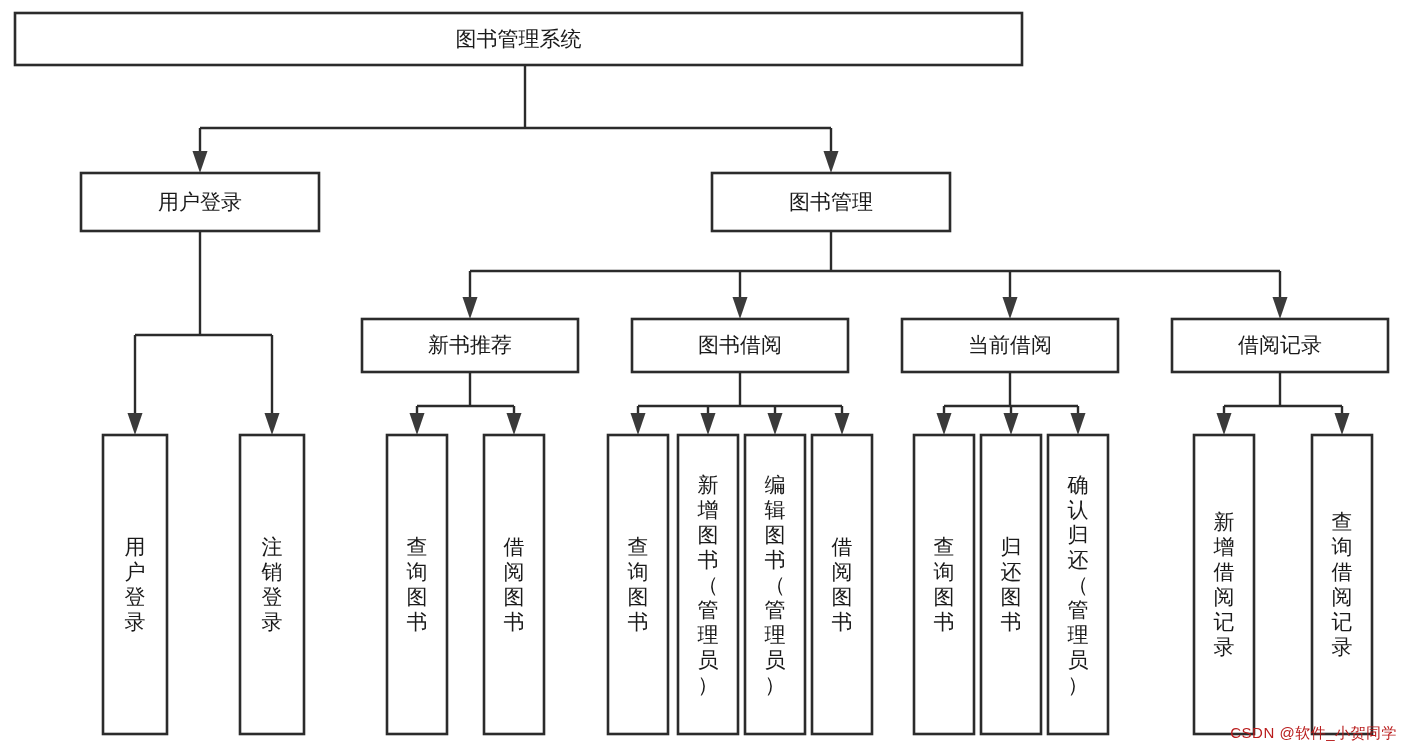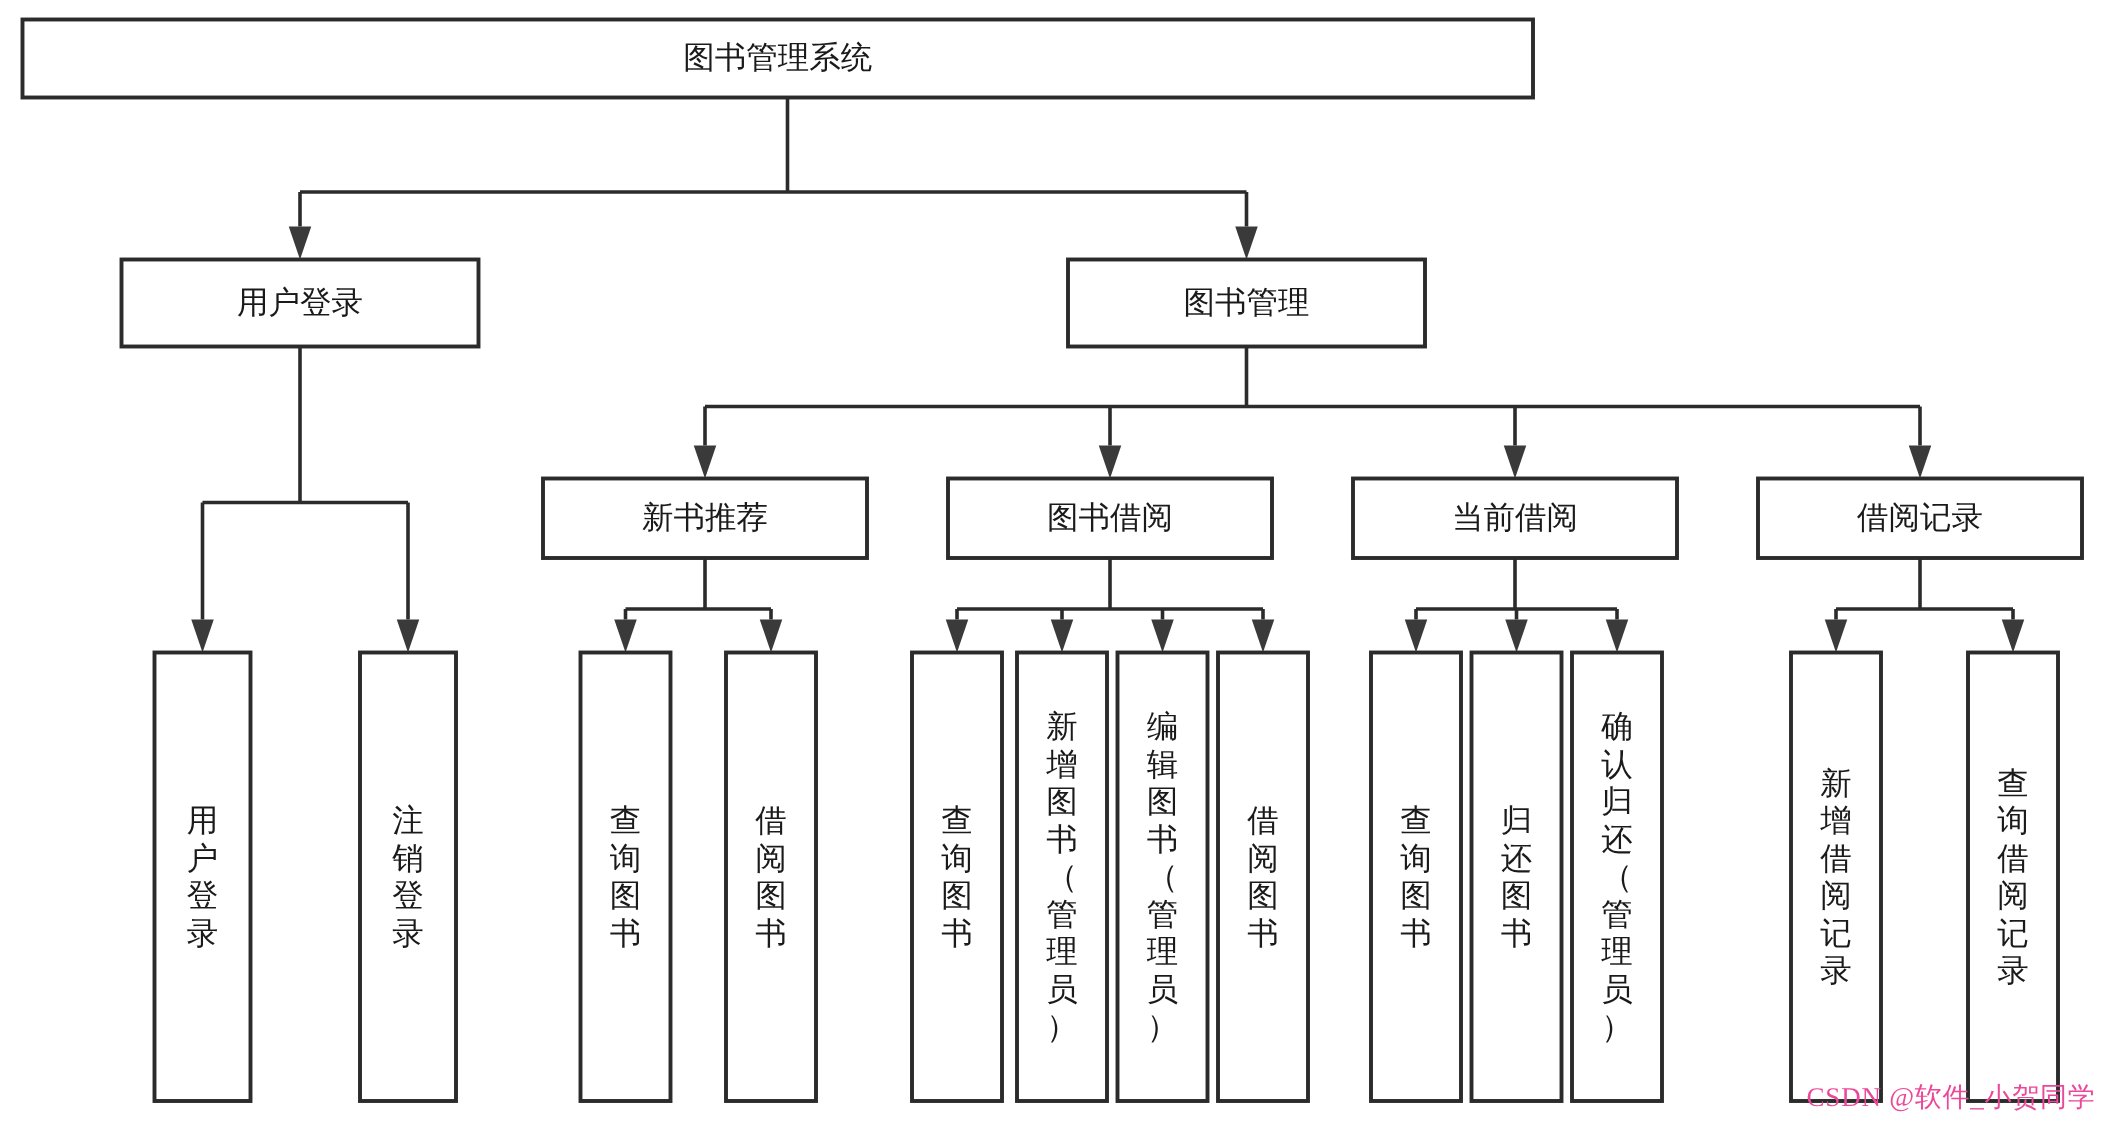--- a/index.html
+++ b/index.html
@@ -52,23 +52,23 @@
   .node-label-v {
     font-family: "Liberation Sans", "DejaVu Sans", sans-serif;
     font-size: 21px;
     fill: #1a1a1a;
     text-anchor: middle;
   }
   .watermark-text {
     position: absolute;
     right: 8px;
     bottom: 4px;
-    font-family: Liberation Serif, serif;
-    font-size: 18px;
-    color: #ec4899;
+    font-family: Liberation Sans, sans-serif;
+    font-size: 15px;
+    color: #b91c1c;
     white-space: nowrap;
     letter-spacing: 0.5px;
     pointer-events: none;
   }
 </style>
 </head>
 <body>
 
 <div id="diagram-root">
   <svg id="tree-svg" viewBox="0 0 1405 747" xmlns="http://www.w3.org/2000/svg">

